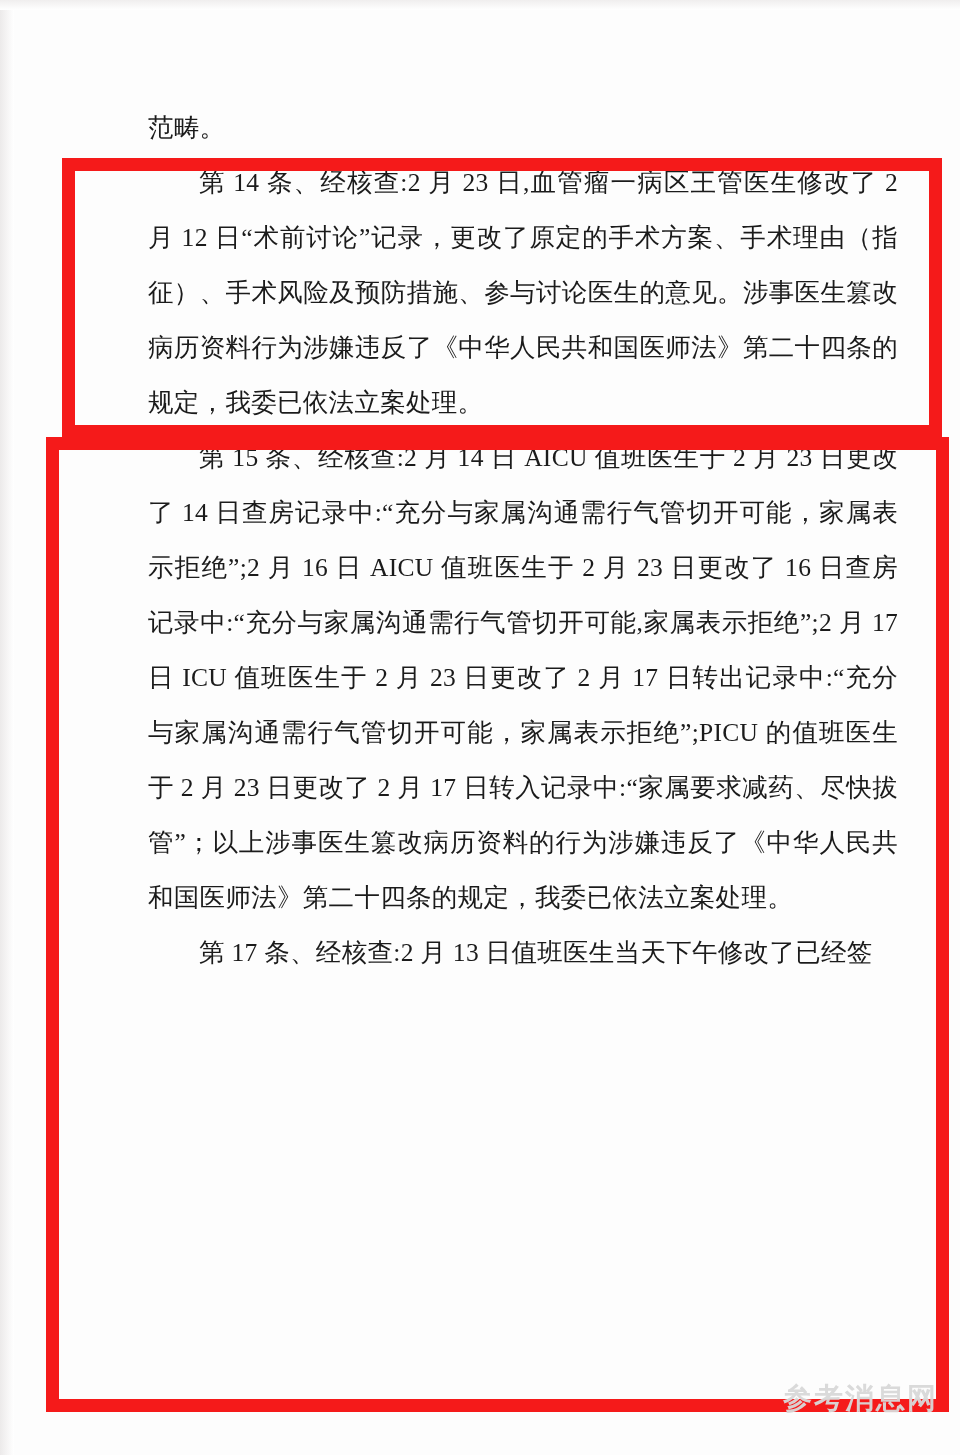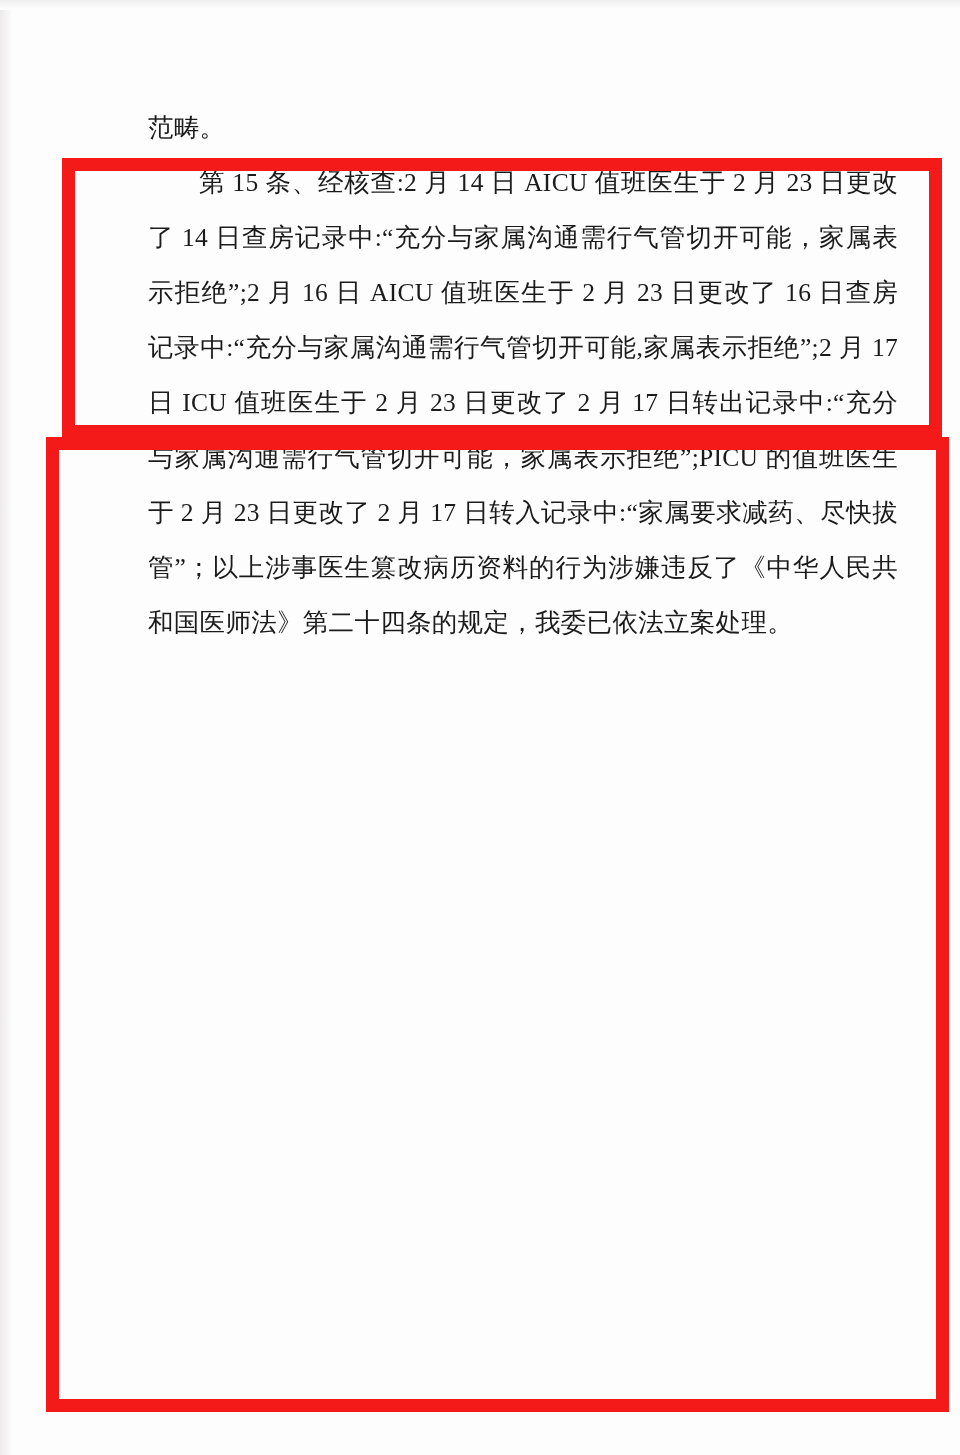--- a/index.html
+++ b/index.html
@@ -94,20 +94,23 @@
 </head>
 <body>
 
 <div class="page">
 
   <div class="edge-shadow-left"></div>
   <div class="edge-shadow-top"></div>
 
   <div class="doc-body">
     <p class="para">范畴。</p>
+    <p class="para indent">第 14 条、经核查:2 月 23 日,血管瘤一病区王管医生修改了 2 月 12 日“术前讨论”记录，更改了原定的手术方案、手术理由（指征）、手术风险及预防措施、参与讨论医生的意见。涉事医生篡改病历资料行为涉嫌违反了《中华人民共和国医师法》第二十四条的规定，我委已依法立案处理。</p>
     <p class="para indent">第 15 条、经核查:2 月 14 日 AICU 值班医生于 2 月 23 日更改了 14 日查房记录中:“充分与家属沟通需行气管切开可能，家属表示拒绝”;2 月 16 日 AICU 值班医生于 2 月 23 日更改了 16 日查房记录中:“充分与家属沟通需行气管切开可能,家属表示拒绝”;2 月 17 日 ICU 值班医生于 2 月 23 日更改了 2 月 17 日转出记录中:“充分与家属沟通需行气管切开可能，家属表示拒绝”;PICU 的值班医生于 2 月 23 日更改了 2 月 17 日转入记录中:“家属要求减药、尽快拔管”；以上涉事医生篡改病历资料的行为涉嫌违反了《中华人民共和国医师法》第二十四条的规定，我委已依法立案处理。</p>
+    <p class="para indent">第 17 条、经核查:2 月 13 日值班医生当天下午修改了已经签</p>
   </div>
 
   <div class="highlight-box" id="box-a"></div>
   <div class="highlight-box" id="box-b"></div>
 
+  <div class="watermark">参考消息网</div>
 
 </div>
 
 </body></html>

